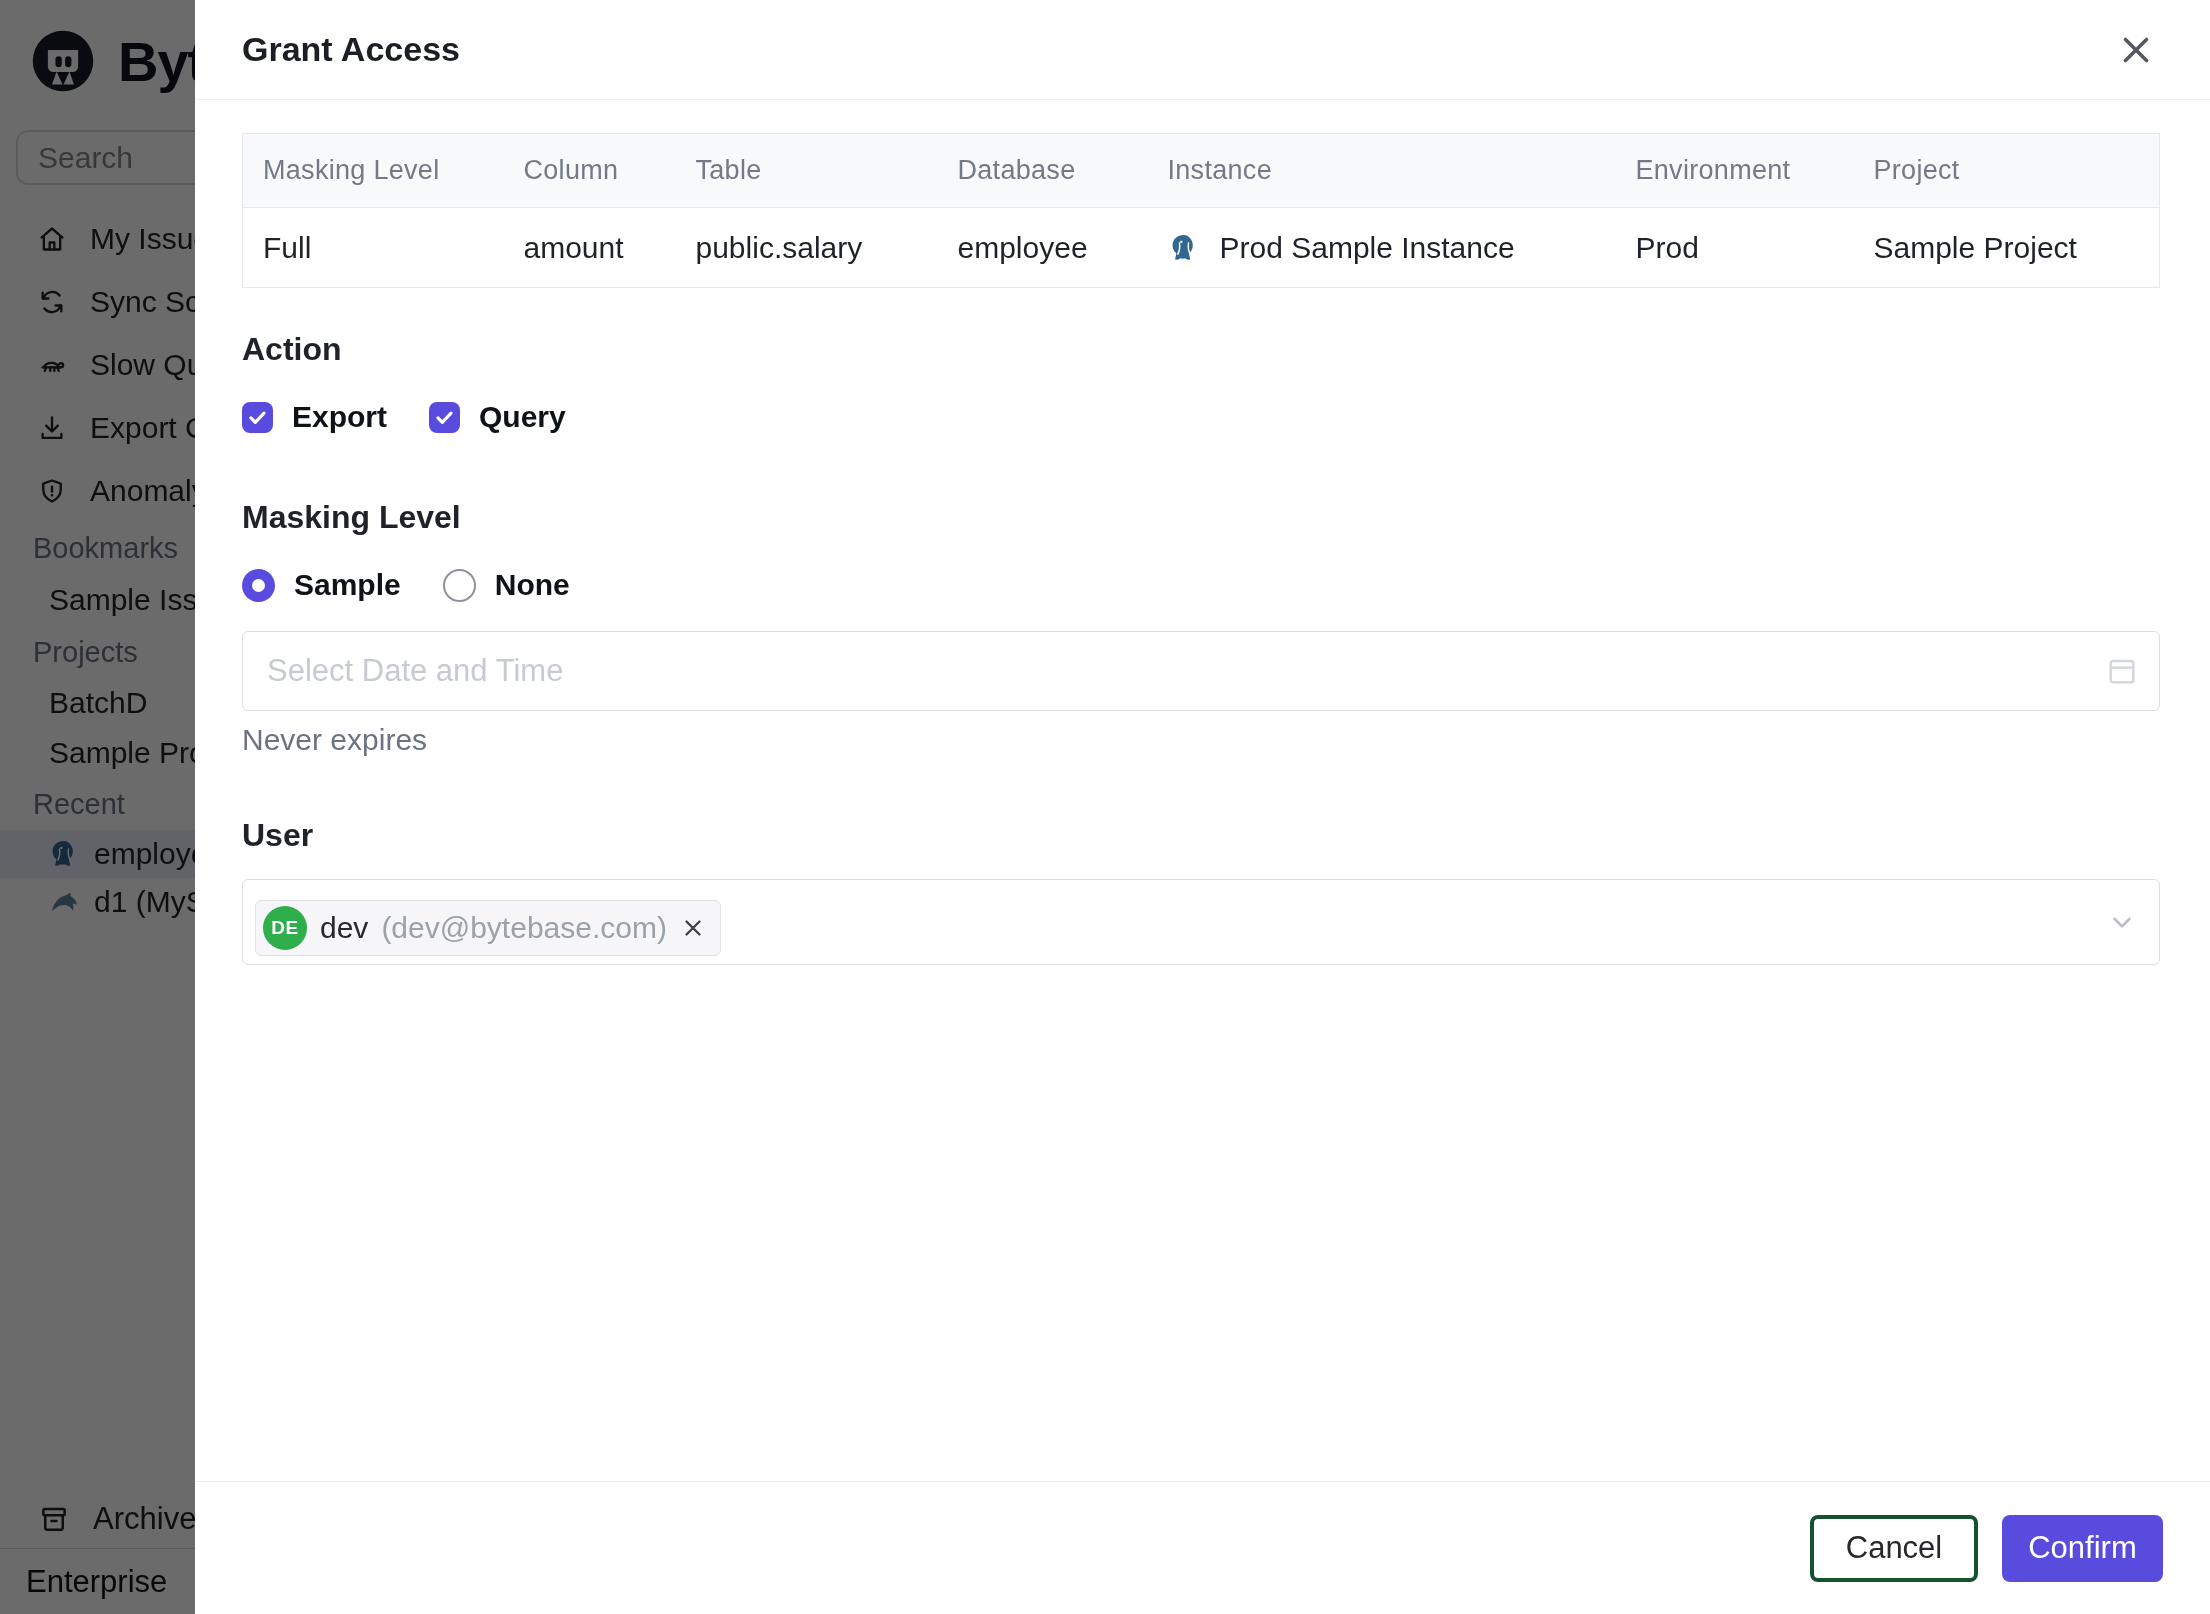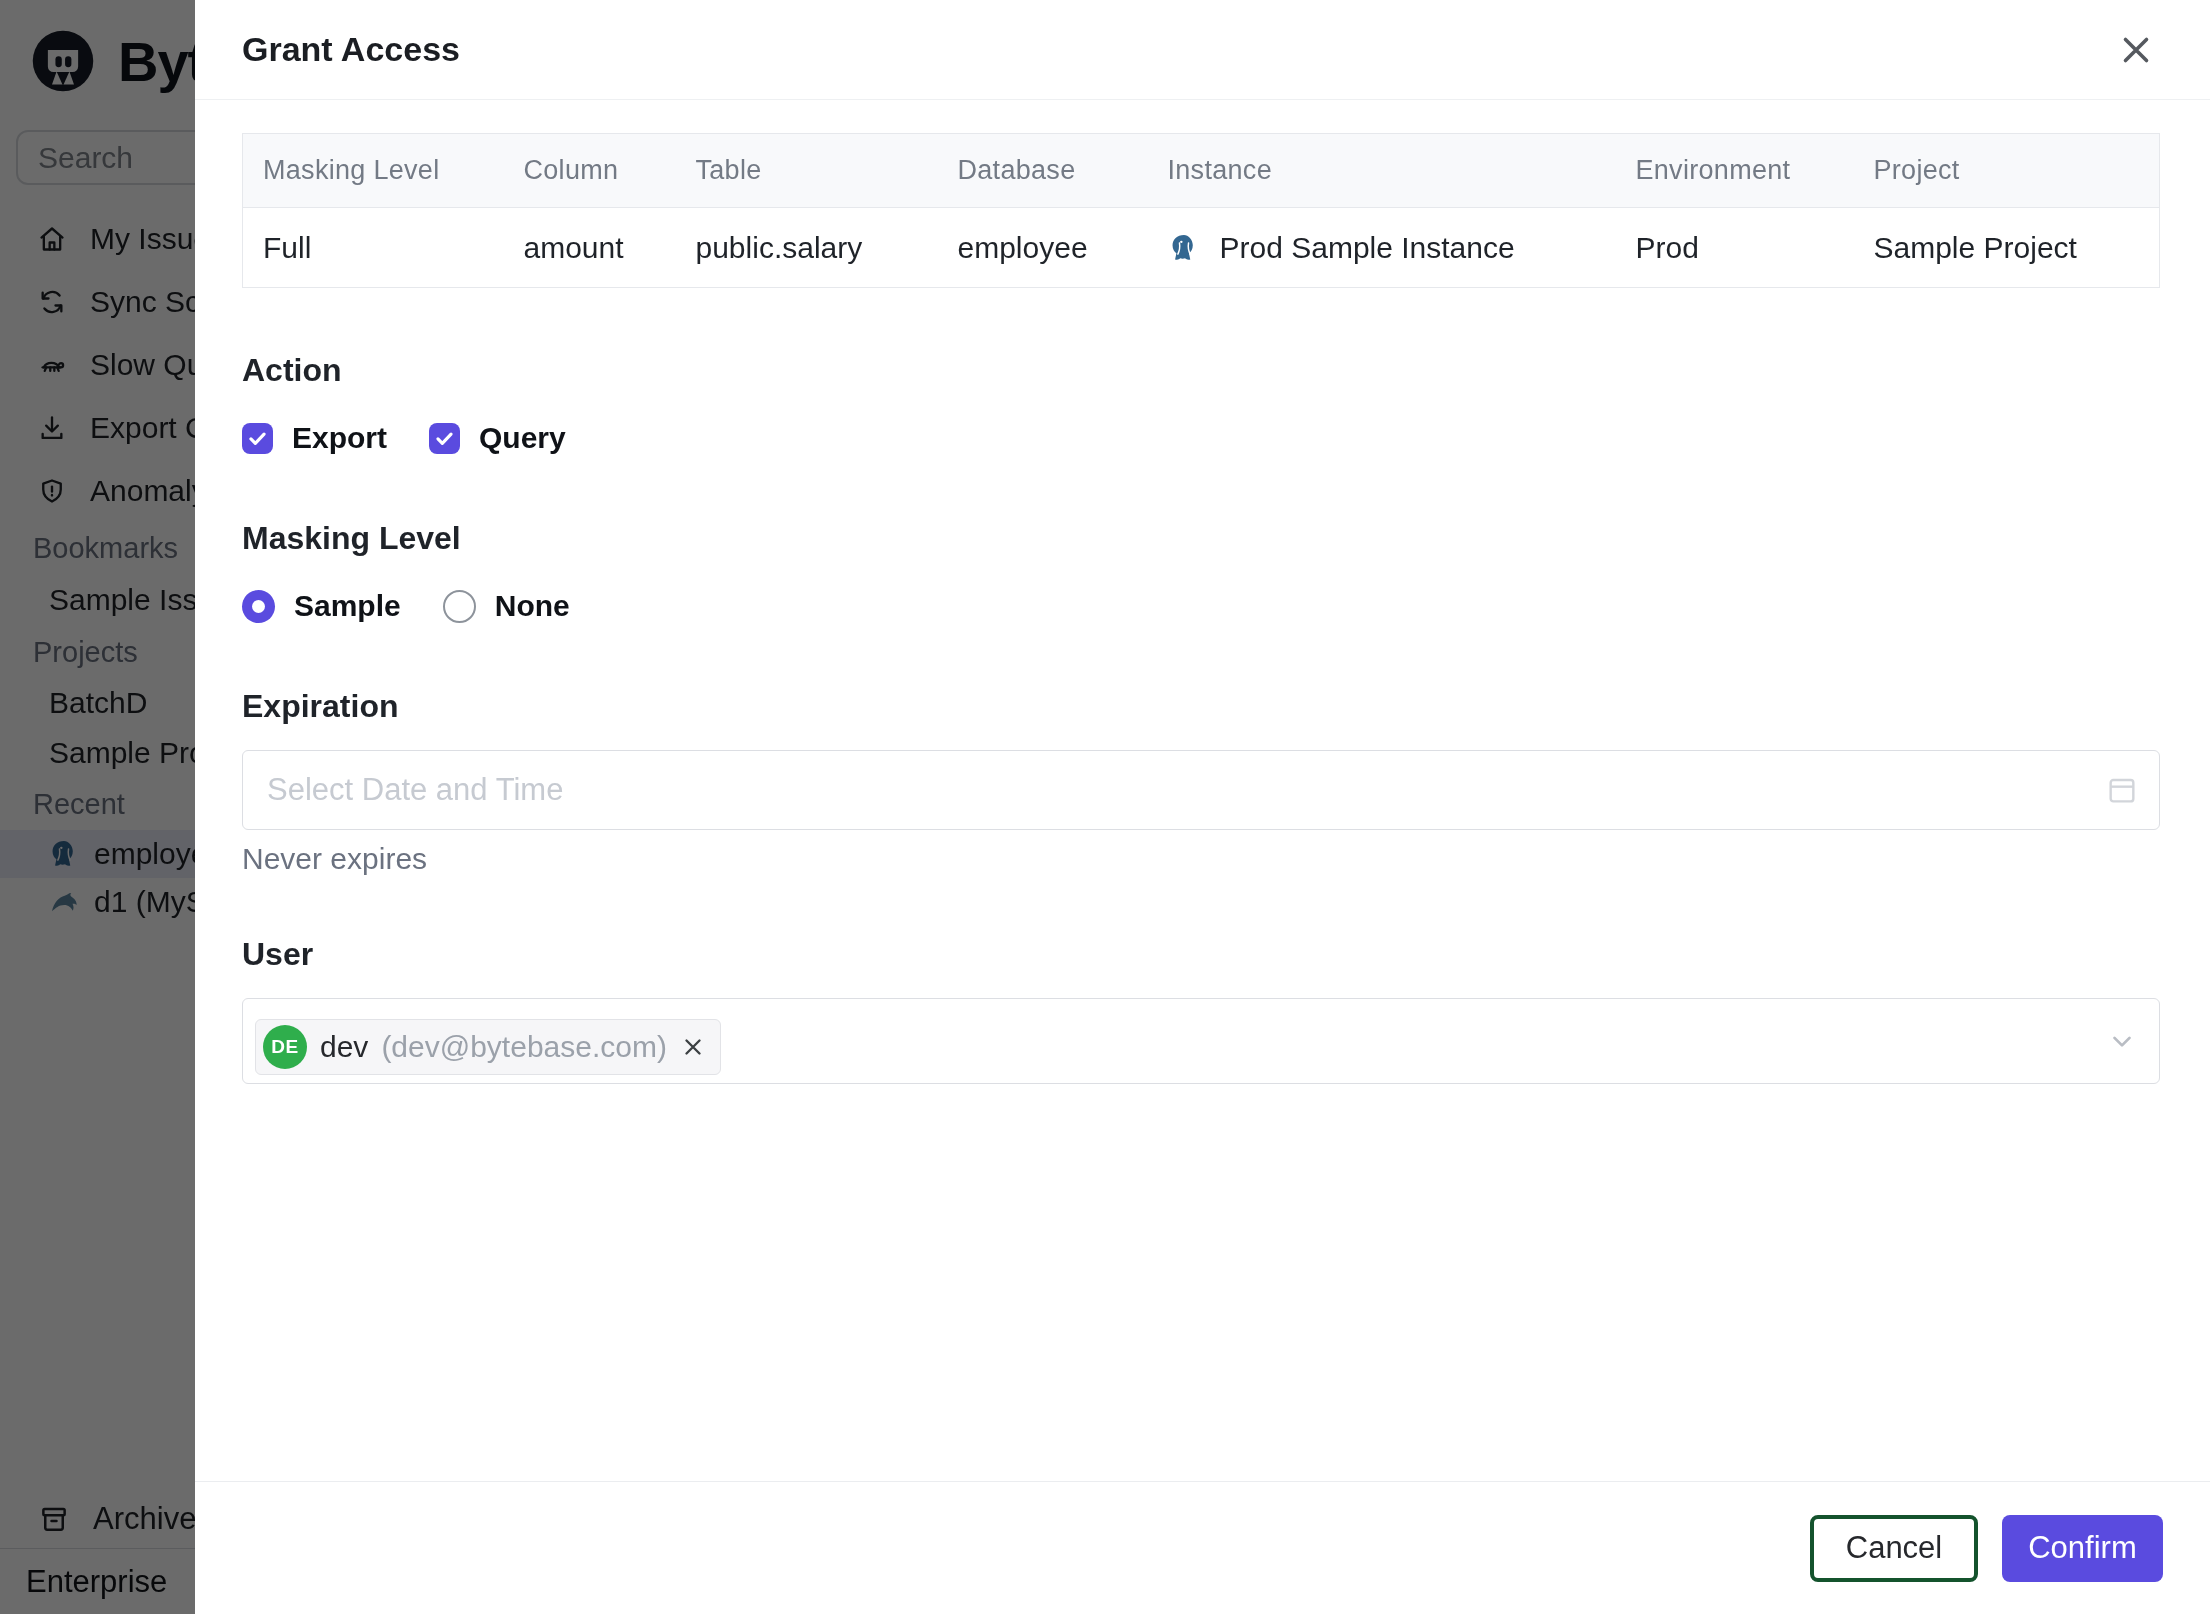--- a/index.html
+++ b/index.html
@@ -60,21 +60,21 @@
   .grant-table th { height:74px; background:#f8f9fb; text-align:left; padding-left:20px;
                     font-size:27px; font-weight:400; color:#737a85; border-bottom:1px solid #e6e8ec;
                     letter-spacing:0.3px; white-space:nowrap; }
   .grant-table td { height:80px; padding-left:20px; font-size:30px; color:#1f2329; white-space:nowrap; }
   .col-ml{width:261px}.col-col{width:172px}.col-tbl{width:262px}.col-db{width:210px}
   .col-ins{width:468px}.col-env{width:238px}.col-prj{width:auto}
   .cell-flex { display:flex; align-items:center; gap:20px; }
   .cell-flex svg { width:32px; height:32px; flex:0 0 32px; }
 
   .sec-h { margin-top:58px; font-size:32px; color:#1f2329; line-height:40px; }
-  .sec-h.tight { margin-top:62px; }
+  .sec-h.tight { margin-top:41px; }
 
   .opt-row { margin-top:26px; display:flex; align-items:center; gap:42px; height:44px; }
   .opt { display:flex; align-items:center; gap:19px; cursor:pointer; }
   .opt-label { font-size:30px; font-weight:600; color:#0f1217; }
   .checkbox { width:31px; height:31px; border-radius:8px; background:#5a4bdf;
               display:flex; align-items:center; justify-content:center; }
   .checkbox svg { width:21px; height:21px; stroke:#fff; stroke-width:3.6; fill:none;
                   stroke-linecap:round; stroke-linejoin:round; }
   .radio { width:33px; height:33px; border-radius:50%; }
   .radio.on { background:#5a4bdf; display:flex; align-items:center; justify-content:center; }
@@ -295,21 +295,20 @@
         <label class="opt">
           <span class="radio on"></span>
           <span class="opt-label">Sample</span>
         </label>
         <label class="opt">
           <span class="radio off"></span>
           <span class="opt-label">None</span>
         </label>
       </div>
 
-      <h2 class="sec-h">Expiration</h2>
       <div class="date-input">
         <input placeholder="Select Date and Time" style="">
         <svg class="cal" viewBox="0 0 24 24">
           <rect x="3.5" y="4.5" width="17" height="16" rx="2"></rect>
             <path d="M3.5 9.5h17"></path>
         </svg>
       </div>
       <div class="help-text">Never expires</div>
 
       <h2 class="sec-h">User</h2>

